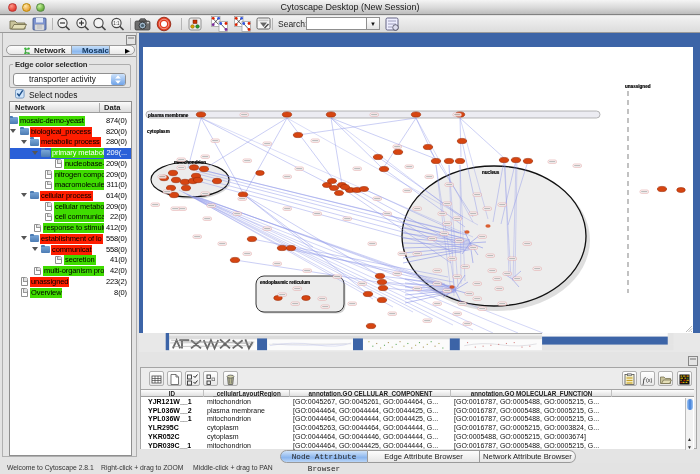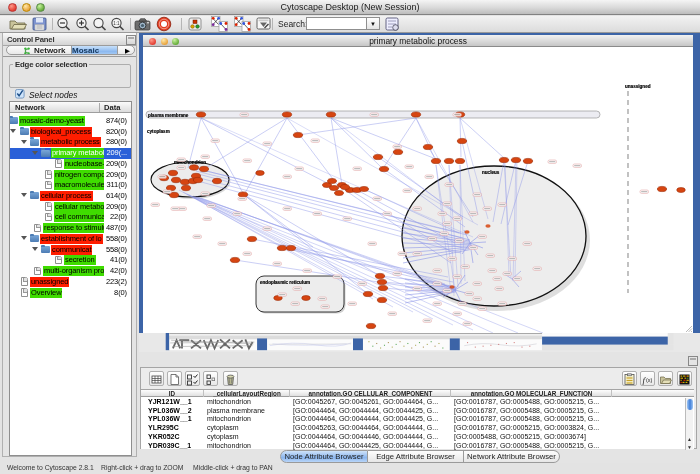--- a/index.html
+++ b/index.html
@@ -13,31 +13,31 @@
 background:linear-gradient(#f2f2f2,#dcdcdc);border-bottom:1px solid #9a9a9a;}
 .tbsep{position:absolute;top:2px;width:1px;height:12px;background:#b5b5b5;}
 #searchlbl{left:278px;top:3px;font-size:8.5px;color:#222;}
 #searchbox{left:306px;top:1px;width:74px;height:13px;background:#fff;border:1px solid #8f8f8f;}
 #searcharrow{left:366px;top:1px;width:14px;height:13px;background:linear-gradient(#fff,#e4e4e4);border:1px solid #8f8f8f;font-size:6px;text-align:center;line-height:13px;color:#111;}
 
 #cpanel{left:2px;top:33px;width:135px;height:424px;background:#e4e4e4;border:1px solid #b0b0b0;border-top:none;}
 #cp-head{left:0;top:0;width:133px;height:13px;background:linear-gradient(#fafafa,#d4d4d4);border-bottom:1px solid #a8a8a8;}
 #cp-head span{position:absolute;left:4px;top:1.5px;font-size:7.7px;font-weight:bold;color:#333;letter-spacing:-0.2px;}
 #cp-tabs{left:3px;top:12px;width:129px;height:10px;background:linear-gradient(#fdfdfd,#e9e9e9);border:1px solid #9b9b9b;border-radius:5px;overflow:hidden;}
-#tab-mosaic{position:absolute;left:64px;top:0;width:47px;height:10px;background:linear-gradient(#c7e0fa,#8db9ef 55%,#b3d4f7);border-left:1px solid #9b9b9b;border-right:1px solid #9b9b9b;text-align:left;font-size:8px;font-weight:bold;color:#173a60;line-height:9px;}
+#tab-mosaic{position:absolute;left:64px;top:0;width:39px;height:10px;background:linear-gradient(#c7e0fa,#8db9ef 55%,#b3d4f7);border-left:1px solid #9b9b9b;border-right:1px solid #9b9b9b;text-align:right;font-size:8px;font-weight:bold;color:#173a60;line-height:9px;}
 #tab-net{position:absolute;top:0px;font-size:8px;font-weight:bold;color:#222;line-height:10px;}
 #tab-arrow{position:absolute;left:112px;top:0;width:17px;height:10px;font-size:6.5px;line-height:9px;text-align:center;color:#000;}
 #cp-tabline{left:0;top:23px;width:133px;height:1px;background:#999;}
 #grpbox{left:6px;top:31px;width:122px;height:24px;border:1px solid #adadad;border-radius:2px;}
 #grplbl{left:10px;top:26.5px;font-size:7.8px;font-weight:bold;color:#2d2d2d;background:#e4e4e4;padding:0 2px;letter-spacing:-0.2px;}
 #combo{left:10px;top:40px;width:113px;height:13px;background:#fff;border:1px solid #909090;border-radius:3px;}
 #combo span{position:absolute;width:97px;text-align:center;font-size:8.2px;line-height:12px;color:#111;}
 #combo .step{position:absolute;right:0px;top:0px;width:14px;height:11px;}
 #chk{left:12px;top:56px;width:10px;height:10px;}
-#chklbl{left:26px;top:57px;font-size:8.4px;color:#111;font-style:italic;}
+#chklbl{left:26px;top:57px;font-size:8.4px;color:#111;}
 #treebox{left:6px;top:68px;width:123px;height:355px;background:#fff;border:1px solid #8e8e8e;overflow:hidden;}
 #treehead{position:absolute;left:0;top:0;width:121px;height:11px;background:linear-gradient(#fbfbfb,#dcdcdc);border-bottom:1px solid #9e9e9e;}
 #treehead .h1{position:absolute;left:5px;top:1px;font-size:7.6px;font-weight:bold;color:#222;}
 #treehead .h2{position:absolute;left:94px;top:1px;font-size:7.6px;font-weight:bold;color:#222;}
 #treehead .dv{position:absolute;left:89px;top:1px;width:1px;height:9px;background:#aaa;}
 .trow{position:absolute;left:0;width:121px;height:11px;font-size:7.5px;white-space:nowrap;letter-spacing:-0.1px;}
 .trow .lbl{position:absolute;top:0.5px;height:10px;line-height:10px;padding:0 1px;color:#000;overflow:hidden;}
 .trow .num{position:absolute;right:4px;top:0.5px;line-height:10px;color:#000;}
 .bg-g{background:#3fdc00;}
 .bg-r{background:#ff1d00;}
@@ -68,21 +68,21 @@
 .dtr{position:absolute;left:0;width:553px;height:8.8px;font-size:7px;line-height:8.8px;white-space:nowrap;}
 .dtr b{position:absolute;left:7px;font-weight:bold;color:#000;}
 .dtr .c2{position:absolute;left:66px;color:#111;}
 .dtr .c3{position:absolute;left:152px;color:#111;}
 .dtr .c4{position:absolute;left:313px;color:#111;}
 #vsb{position:absolute;right:1px;top:8px;width:8px;height:52px;background:#f2f2f2;border-left:1px solid #bbb;}
 #vsb .th{position:absolute;left:0.5px;top:1px;width:6px;height:11px;border-radius:3px;background:linear-gradient(90deg,#9fc5f3,#3f7ed8 50%,#9fc5f3);}
 
 #segtabs{left:280px;top:450px;height:13px;font-size:7.7px;color:#222;}
 .seg{position:relative;float:left;height:13px;line-height:12px;text-align:center;background:linear-gradient(#fdfdfd,#e6e6e6);border:1px solid #9a9a9a;border-left:none;}
-.seg:first-child{border-radius:7px 0 0 7px;background:linear-gradient(#cfe3f9,#8ab5ee 60%,#b9d6f8);}
+.seg:first-child{border-radius:7px 0 0 7px;background:linear-gradient(#cfe3f9,#8ab5ee 60%,#b9d6f8);font-family:Liberation Mono, monospace;}
 .seg:last-child{border-radius:0 7px 7px 0;}
 #statusbar{left:0;top:463px;width:700px;height:11px;font-size:6.8px;color:#333;}
 #statusbar span{position:absolute;top:1px;}
 </style></head>
 <body>
 <div class="abs" id="titlebar">
   <div class="tl" style="left:8px;background:radial-gradient(circle at 35% 30%,#ff9a8a,#e33e32 70%);border:0.5px solid #b33;"></div>
   <div class="tl" style="left:22px;background:radial-gradient(circle at 35% 30%,#ffe9a8,#e8a33d 70%);border:0.5px solid #b80;"></div>
   <div class="tl" style="left:36px;background:radial-gradient(circle at 35% 30%,#c8f3a0,#67ad3b 70%);border:0.5px solid #584;"></div>
   <div id="title-text">Cytoscape Desktop (New Session)</div>
@@ -180,40 +180,51 @@
     </svg>
   <div class="tbsep" style="left:52px"></div>
   <div class="tbsep" style="left:130px"></div>
   <div class="tbsep" style="left:181px"></div>
   <div class="tbsep" style="left:272px"></div>
   <div class="abs" id="searchlbl">Search:</div>
   <div class="abs" id="searchbox"></div>
   <div class="abs" id="searcharrow">▼</div>
 </div>
 <div class="abs" id="cpanel">
-  <div class="abs" id="cp-head">
-      <span>Control Panel</span>
-    </div>
   <div class="abs" id="cp-tabs">
      <svg style="position:absolute;left:16px;top:1px" width="8" height="8" viewBox="0 0 10 10">
         <line x1="3" y1="2" x2="3" y2="8" stroke="#2a8a2a" stroke-width="1"></line>
         <line x1="3" y1="4" x2="7" y2="2" stroke="#2a8a2a" stroke-width="1"></line>
         <line x1="3" y1="6" x2="7" y2="8" stroke="#2a8a2a" stroke-width="1"></line>
         <circle cx="3" cy="2" r="1.5" fill="#39b539"></circle>
         <circle cx="3" cy="8" r="1.5" fill="#39b539"></circle>
         <circle cx="7" cy="2" r="1.5" fill="#39b539"></circle>
         <circle cx="7" cy="8" r="1.5" fill="#39b539"></circle>
       </svg>
      <div id="tab-net" style="left:27px">Network</div>
      <div id="tab-mosaic">Mosaic</div>
      <div id="tab-arrow">▶</div>
   </div>
   <div class="abs" id="cp-tabline"></div>
   <div class="abs" id="grpbox"></div>
   <div class="abs" id="grplbl">Edge color selection</div>
+  <div class="abs" id="combo">
+      <span>transporter activity</span>
+      <svg class="step" width="14" height="11" viewBox="0 0 14 11">
+        <rect x="0" y="0" width="14" height="11" rx="2" fill="url(#stepg)"></rect>
+        <path d="M7 1.2 L9.8 4.4 L4.2 4.4 Z" fill="#fff"></path>
+        <path d="M7 9.8 L9.8 6.6 L4.2 6.6 Z" fill="#fff"></path>
+        <defs>
+          <linearGradient id="stepg" x1="0" y1="0" x2="0" y2="1">
+            <stop offset="0" stop-color="#cde2fb"></stop>
+            <stop offset="1" stop-color="#6fa3e8"></stop>
+          </linearGradient>
+        </defs>
+      </svg>
+    </div>
   <svg class="abs" id="chk" width="11" height="11" viewBox="0 0 11 11">
       <rect x="0.5" y="0.5" width="9.5" height="9.5" rx="2" fill="#cfe4fa" stroke="#6f94bf"></rect>
       <path d="M2.5 5 L4.5 7.5 L8.5 1.5" fill="none" stroke="#1d4f89" stroke-width="1.6"></path>
     </svg>
   <div class="abs" id="chklbl">Select nodes</div>
   <div class="abs" id="treebox">
     <div id="treehead">
         <span class="h1">Network</span>
         <span class="dv"></span>
         <span class="h2">Data</span>
@@ -269,21 +280,21 @@
           <span class="num">209(0)</span>
         </div>
         <div class="trow" style="top:109.96px">
           <span class="file" style="left:35px"></span>
           <span class="lbl bg-g" style="left:44px;max-width:50px">cell communicat</span>
           <span class="num">22(0)</span>
         </div>
         <div class="trow" style="top:120.7px">
           <span class="file" style="left:24px"></span>
           <span class="lbl bg-g" style="left:33px;max-width:61px">response to stimulu</span>
-          <span class="num">487(0)</span>
+          <span class="num">412(0)</span>
         </div>
         <div class="trow" style="top:131.44px">
           <span class="tri" style="left:11px"></span>
           <span class="fold" style="left:20px"></span>
           <span class="lbl bg-r" style="left:30px;max-width:64px">establishment of lo</span>
           <span class="num">558(0)</span>
         </div>
         <div class="trow" style="top:142.18px">
           <span class="tri" style="left:22px"></span>
           <span class="fold" style="left:31px"></span>
@@ -307,26 +318,20 @@
         </div>
         <div class="trow" style="top:185.14000000000001px">
           <span class="file" style="left:11px"></span>
           <span class="lbl bg-g" style="left:20px;max-width:74px">Overview</span>
           <span class="num">8(0)</span>
         </div>
       </div>
   </div>
 </div>
 <div class="abs" id="netwin">
-  <div id="net-title">
-    <div class="tl" style="left:6px;background:radial-gradient(circle at 35% 30%,#ff9a8a,#e33e32 70%);"></div>
-    <div class="tl" style="left:17.5px;background:radial-gradient(circle at 35% 30%,#ffe9a8,#e8a33d 70%);"></div>
-    <div class="tl" style="left:29px;background:radial-gradient(circle at 35% 30%,#c8f3a0,#67ad3b 70%);"></div>
-    <div class="t">primary metabolic process</div>
-  </div>
   <div id="canvas">
     <svg id="netsvg" width="550" height="286" viewBox="0 0 550 286">
         <rect x="3" y="64" width="454" height="7" rx="3.5" fill="#ececf2" stroke="#9a9a9a" stroke-width="0.7"></rect>
         <ellipse cx="48.5" cy="134" rx="39" ry="18" fill="#000" opacity="0.15"></ellipse>
         <ellipse cx="47" cy="132.5" rx="39" ry="17.5" fill="#ececec" stroke="#111" stroke-width="1.1"></ellipse>
         <ellipse cx="354" cy="193" rx="93" ry="71" fill="#000" opacity="0.13"></ellipse>
         <ellipse cx="351" cy="189" rx="92" ry="70" fill="#ededed" stroke="#111" stroke-width="1.3"></ellipse>
         <rect x="114.5" y="230.5" width="88" height="36" rx="8" fill="#000" opacity="0.18"></rect>
         <rect x="113" y="229" width="88" height="36" rx="8" fill="#ededed" stroke="#222" stroke-width="0.9"></rect>
         <line x1="485" y1="44" x2="485" y2="246" stroke="#999" stroke-width="1.2" stroke-dasharray="5 4"></line>
@@ -1050,21 +1055,21 @@
       <div id="vsb">
           <div class="th"></div>
           <div style="position:absolute;bottom:8px;left:1px;font-size:5px;color:#333">▲</div>
           <div style="position:absolute;bottom:0px;left:1px;font-size:5px;color:#333">▼</div>
         </div>
     </div>
   </div>
 </div>
 <div class="abs" id="segtabs">
   <div class="seg" style="width:88px;border-left:1px solid #9a9a9a">Node Attribute Browser</div>
-    <div class="seg" style="width:96px">Edge Attribute Browser</div>
+    <div class="seg" style="width:112px">Edge Attribute Browser</div>
     <div class="seg" style="width:96px">Network Attribute Browser</div>
 </div>
 <div class="abs" id="statusbar">
   <span style="left:7px">Welcome to Cytoscape 2.8.1</span>
   <span style="left:101px">Right-click + drag to ZOOM</span>
   <span style="left:193px">Middle-click + drag to PAN</span>
 </div>
 <svg class="abs" style="left:126px;top:35px" width="10" height="10">
     <rect x="0.5" y="0.5" width="9" height="9" fill="none" stroke="#888"></rect>
     <rect x="2" y="2" width="6" height="2" fill="#aaa"></rect>

